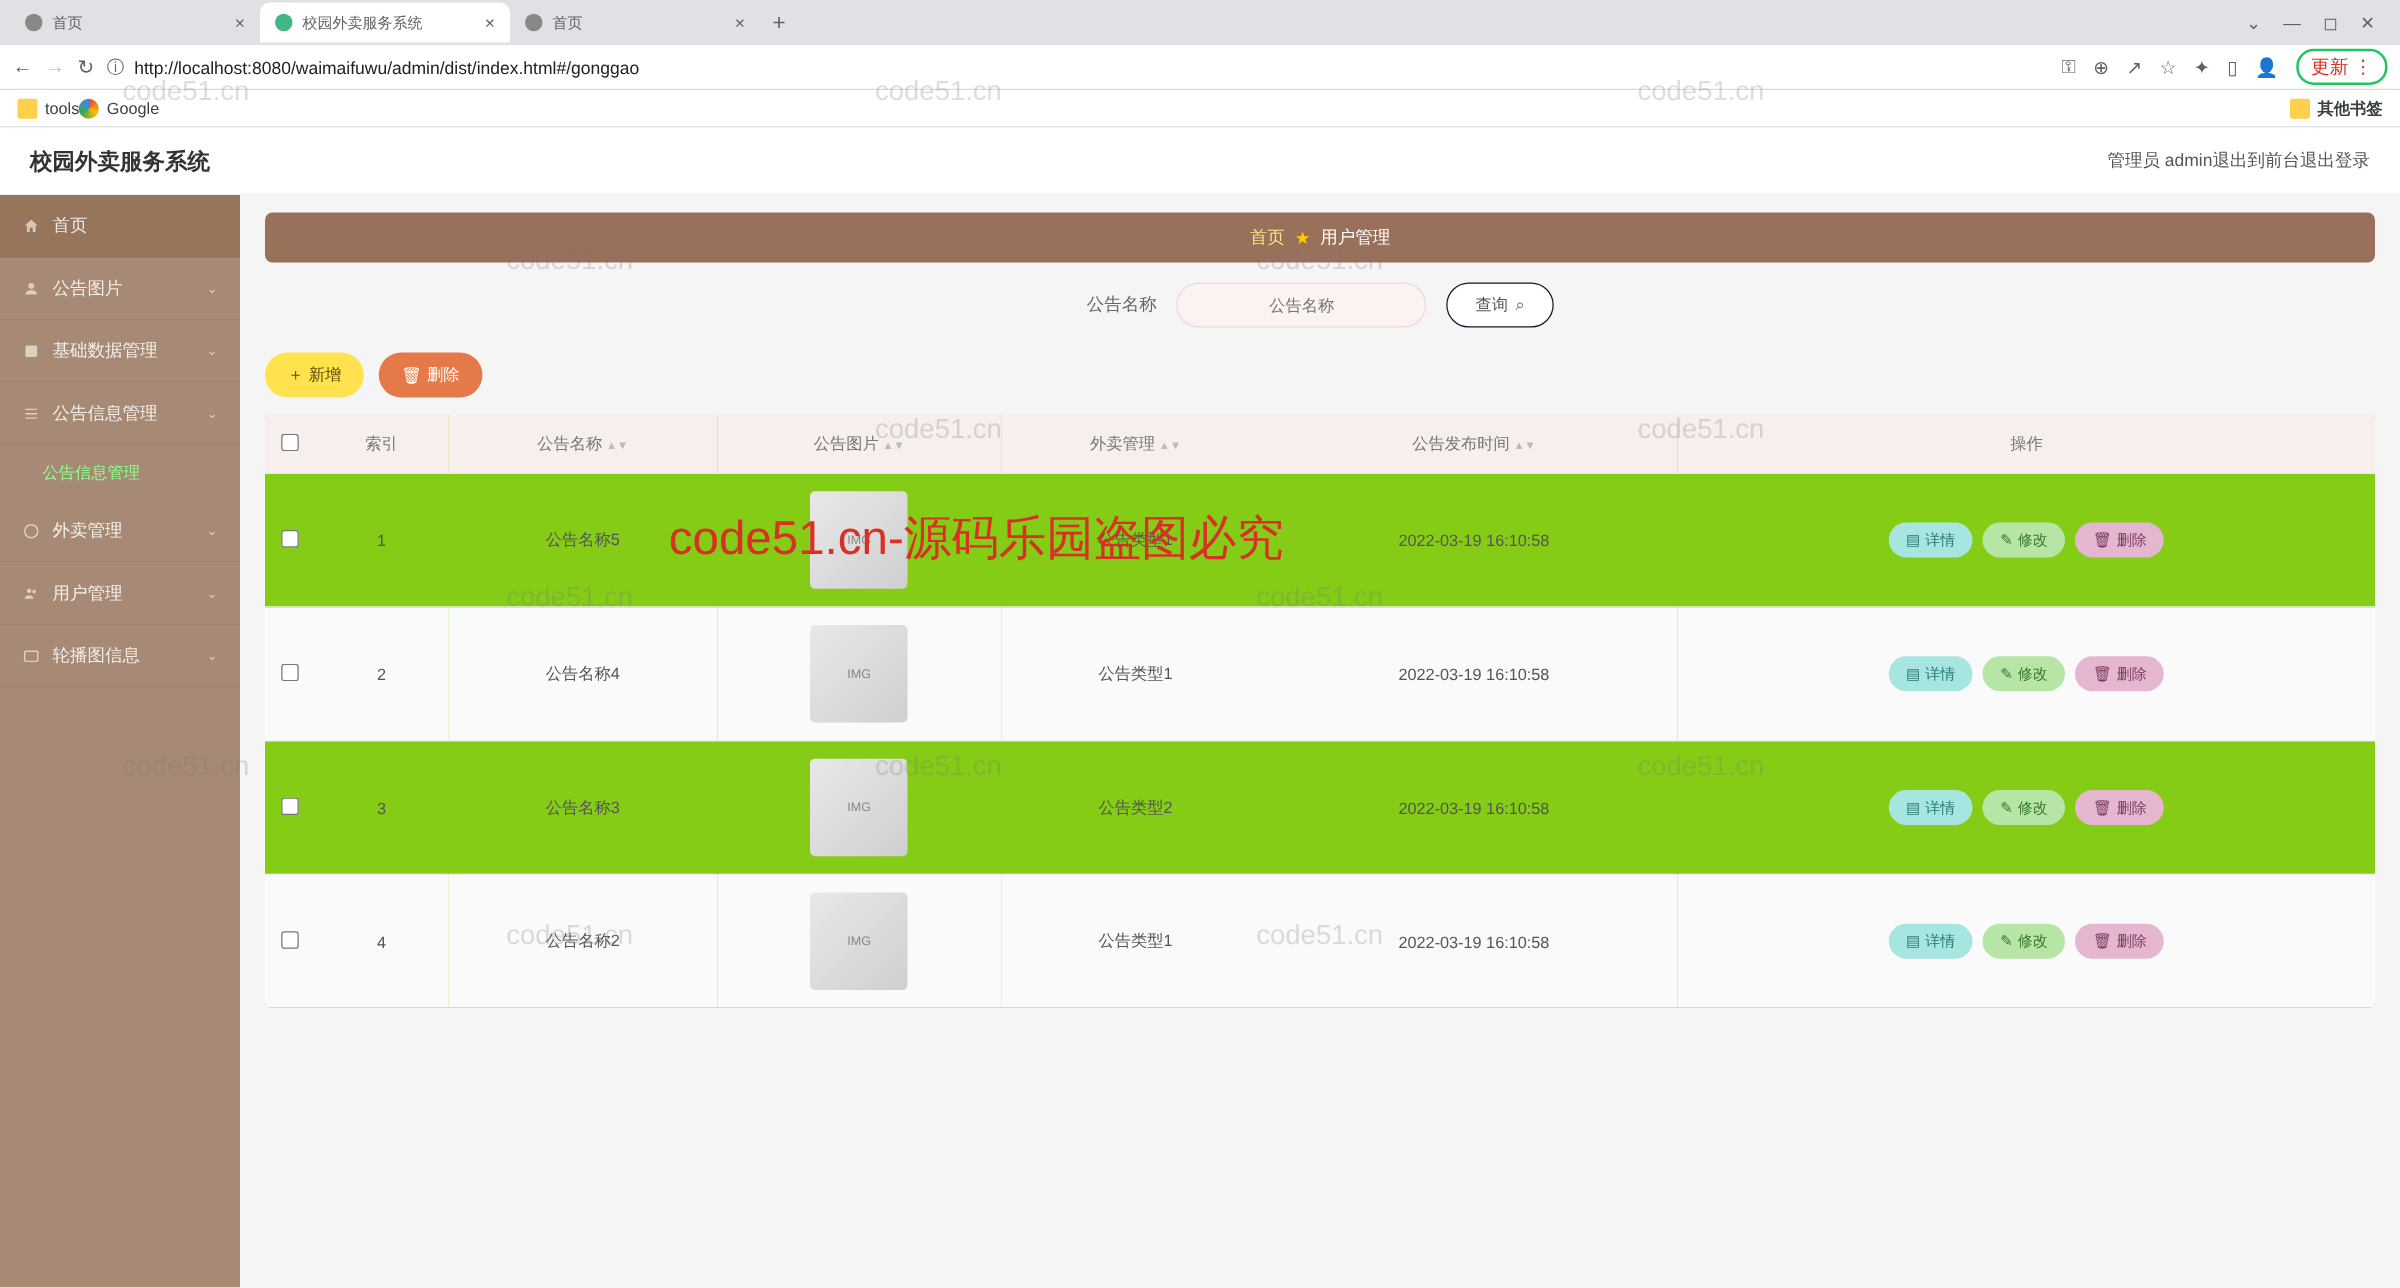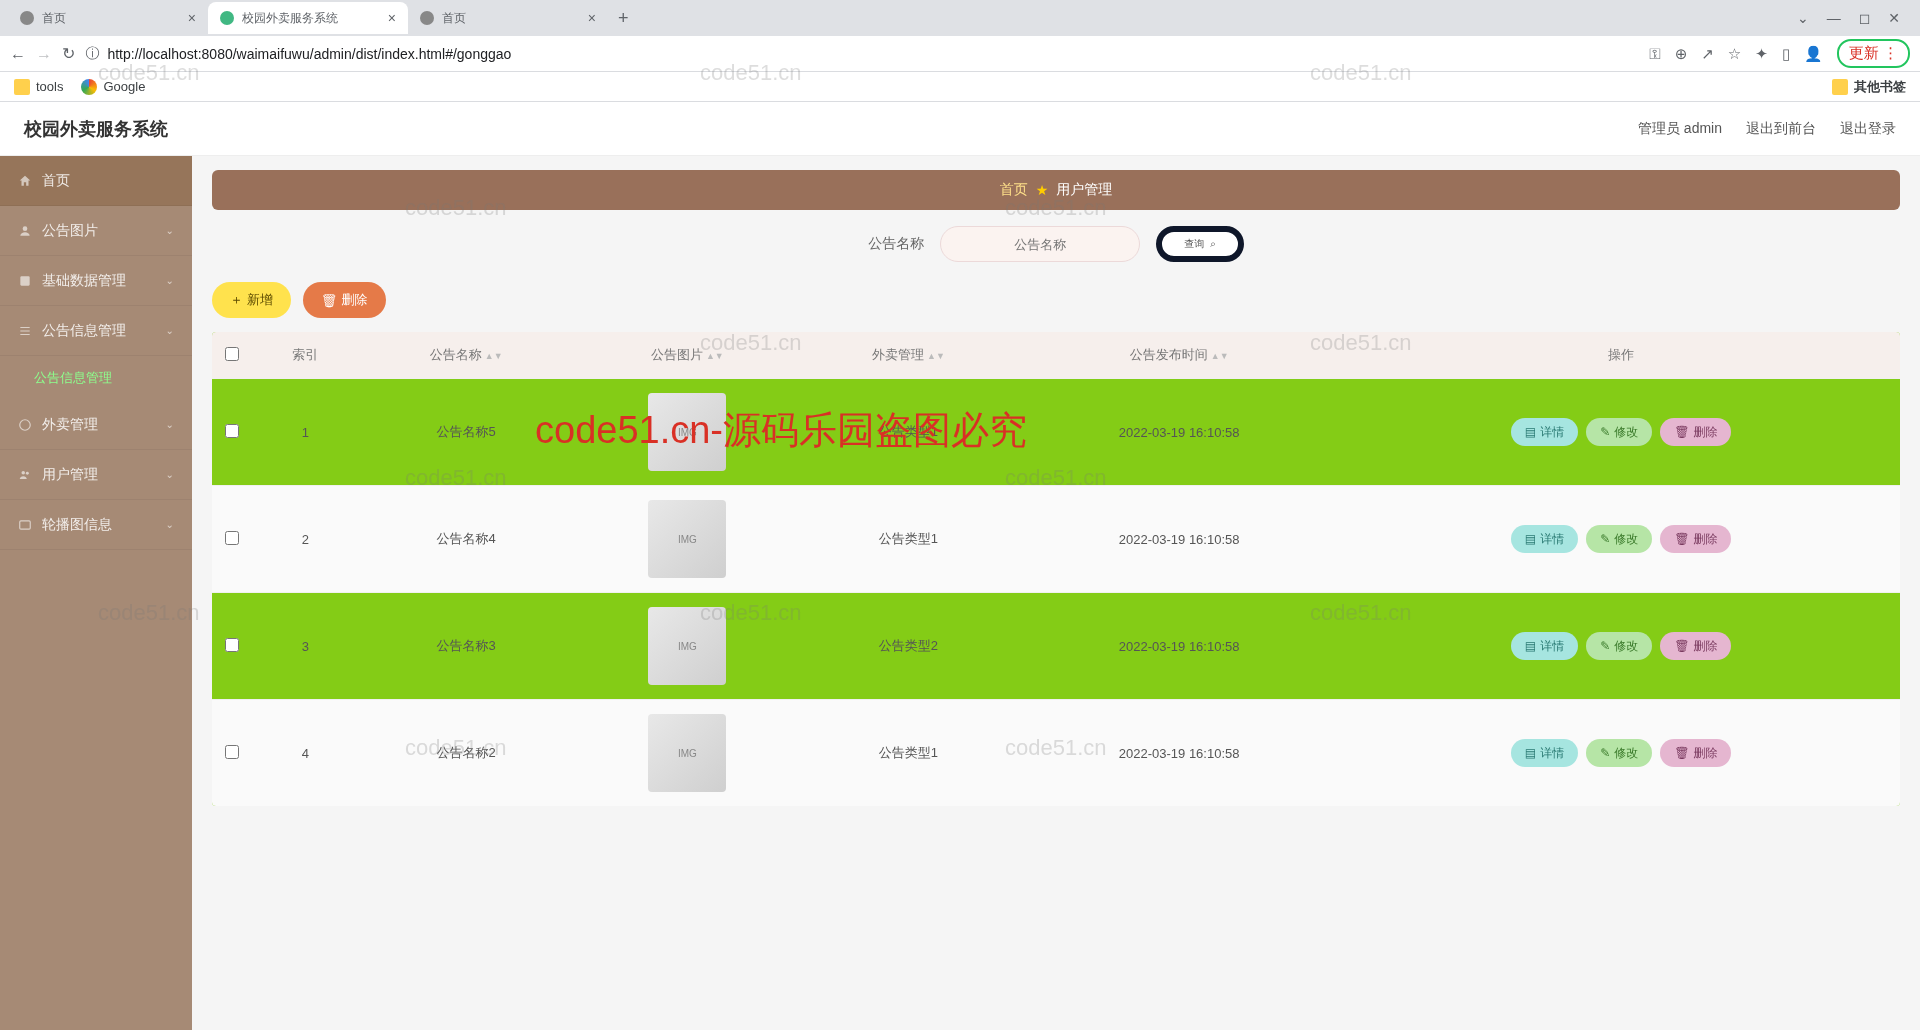--- a/index.html
+++ b/index.html
@@ -17,30 +17,30 @@
 .window-controls span { cursor: pointer; font-size: 14px; }
 
 .addr-bar { display: flex; align-items: center; height: 36px; background: #fff; padding: 0 10px; gap: 10px; border-bottom: 1px solid #dadce0; }
 .addr-bar .nav-icon { color: #5f6368; font-size: 16px; cursor: pointer; }
 .url-box { flex: 1; display: flex; align-items: center; gap: 8px; font-size: 14px; color: #202124; }
 .url-box .secure { color: #5f6368; }
 .addr-right { display: flex; align-items: center; gap: 14px; color: #5f6368; }
 .addr-right span { cursor: pointer; font-size: 15px; }
 .update-btn { border: 2px solid #22c55e; color: #d93025; border-radius: 14px; padding: 3px 10px; font-size: 12px; cursor: pointer; }
 
-.bookmarks { display: flex; align-items: center; height: 30px; background: #fff; padding: 0 14px; gap: 18px; font-size: 13px; color: #3c4043; border-bottom: 1px solid #dadce0; }
+.bookmarks { display: flex; align-items: center; height: 30px; background: #fff; padding: 0 14px; font-size: 13px; color: #3c4043; border-bottom: 1px solid #dadce0; }
 .bookmark-item { display: flex; align-items: center; gap: 6px; cursor: pointer; }
 .bm-icon { width: 16px; height: 16px; display: inline-block; }
 .bm-folder { background: #ffd04c; border-radius: 2px; }
 .bm-right { margin-left: auto; font-weight: bold; }
 
 
 .app-header { display: flex; align-items: center; height: 54px; background: #fff; padding: 0 24px; border-bottom: 1px solid #eee; }
 .app-title { font-size: 18px; font-weight: 600; color: #333; }
-.app-header-right { margin-left: auto; display: flex; gap: 24px; font-size: 14px; color: #555; }
+.app-header-right { margin-left: auto; display: flex; font-size: 14px; color: #555; }
 .app-header-right span { cursor: pointer; }
 
 
 .app-body { display: flex; min-height: calc(100vh - 156px); }
 
 
 .sidebar { width: 192px; background: #a68a75; color: rgba(255,255,255,0.85); flex-shrink: 0; }
 .sidebar-item { display: flex; align-items: center; height: 50px; padding: 0 18px; gap: 10px; font-size: 14px; cursor: pointer; border-bottom: 1px solid rgba(0,0,0,0.05); }
 .sidebar-item .chev { margin-left: auto; font-size: 10px; opacity: 0.7; }
 .sidebar-item.first { background: #96755a; }
@@ -50,21 +50,21 @@
 
 
 .main { flex: 1; padding: 14px 20px; }
 .breadcrumb { background: #99705a; border-radius: 6px; height: 40px; display: flex; align-items: center; justify-content: center; gap: 8px; font-size: 14px; color: #fff; margin-bottom: 16px; }
 .breadcrumb .home-link { color: #ffe08a; }
 .breadcrumb .star { color: #ffcc00; }
 
 .search-row { display: flex; align-items: center; justify-content: center; gap: 16px; margin-bottom: 20px; }
 .search-label { font-size: 14px; color: #666; }
 .search-input { width: 200px; height: 36px; border-radius: 18px; border: 1px solid #ecd9d9; background: #fbf3f0; padding: 0 18px; font-size: 13px; color: #666; text-align: center; outline: none; }
-.search-btn { height: 36px; padding: 0 22px; border-radius: 18px; border: 6px solid #0f172a; background: #fff; font-size: 10px; color: #555; cursor: pointer; display: flex; align-items: center; gap: 6px; }
+.search-btn { height: 36px; padding: 0 22px; border-radius: 18px; border: 1px solid #0f172a; background: #fff; font-size: 13px; color: #555; cursor: pointer; display: flex; align-items: center; gap: 6px; }
 
 .action-row { display: flex; gap: 12px; margin-bottom: 14px; }
 .btn { height: 36px; padding: 0 18px; border-radius: 18px; border: none; font-size: 13px; cursor: pointer; display: flex; align-items: center; gap: 4px; }
 .btn-add { background: #ffe24d; color: #5c4a00; }
 .btn-del-top { background: #e57a48; color: #fff; }
 
 
 .table { width: 100%; border-collapse: collapse; background: #84cc16; border-radius: 4px; overflow: hidden; }
 .table th { background: #f6efec; color: #777; font-weight: 500; font-size: 13px; padding: 14px 10px; text-align: center; }
 .table td { padding: 14px 10px; font-size: 13px; color: #555; text-align: center; border-top: 1px solid #f0f0f0; }

